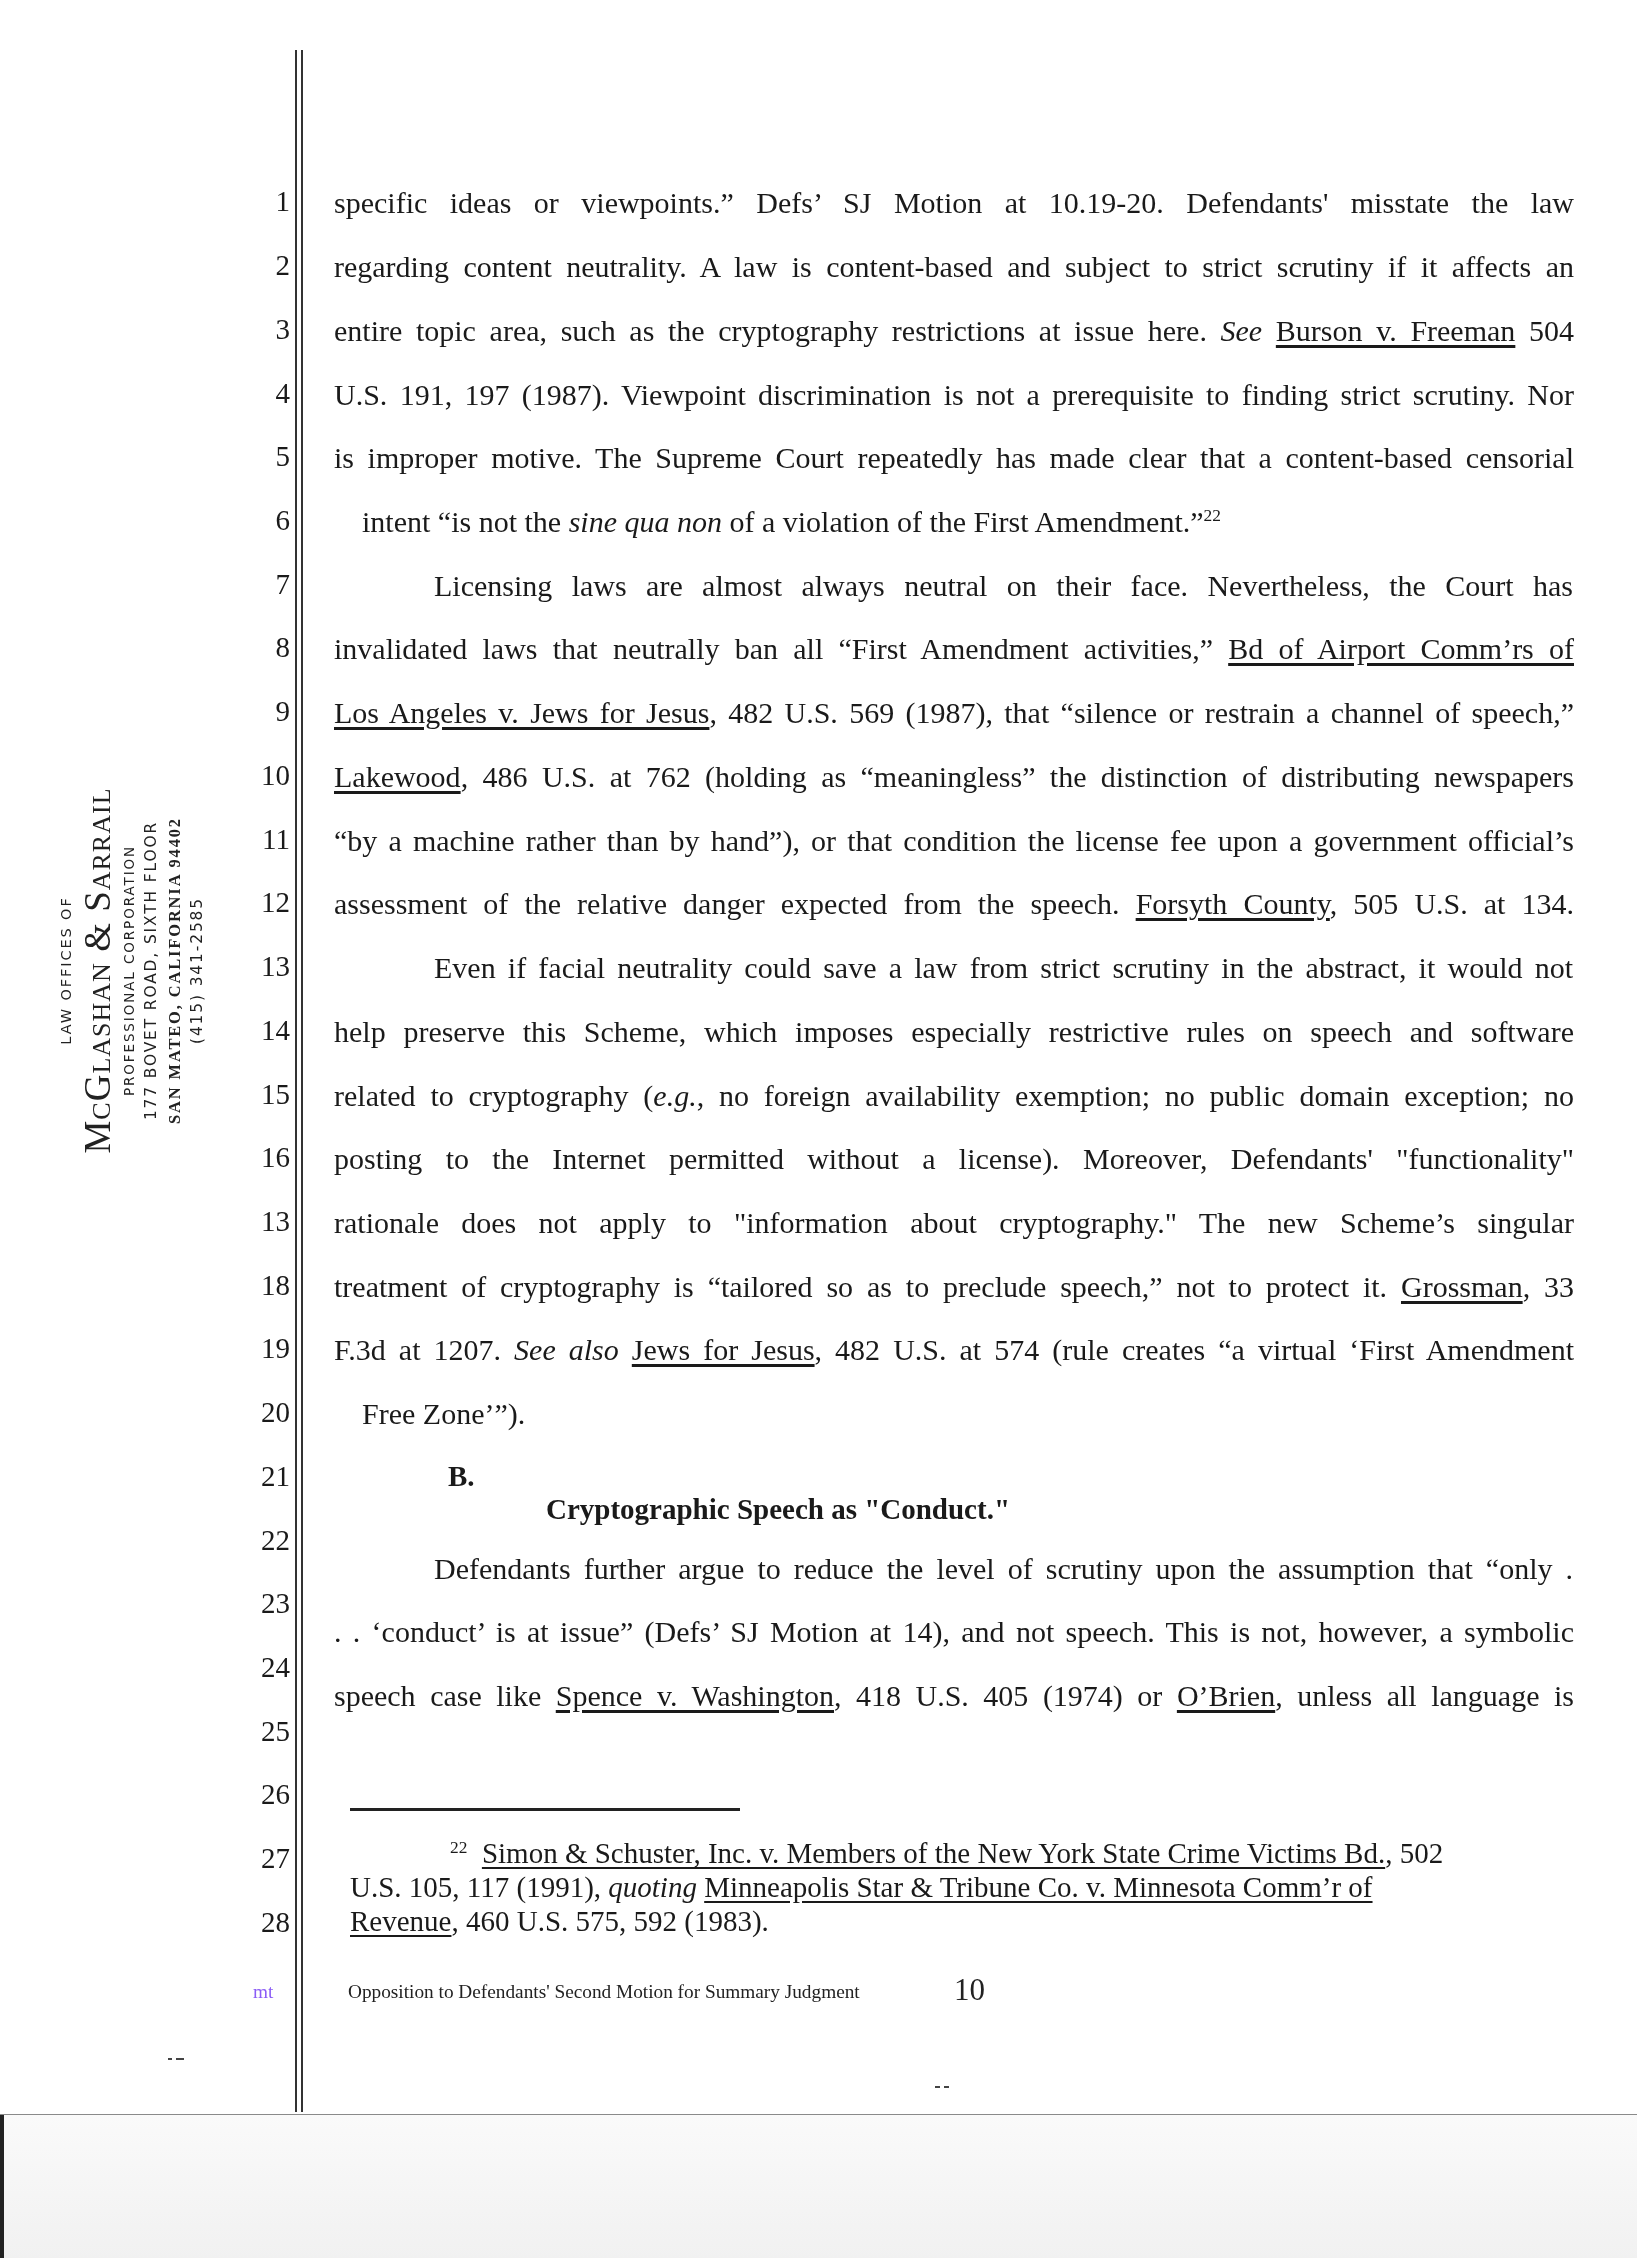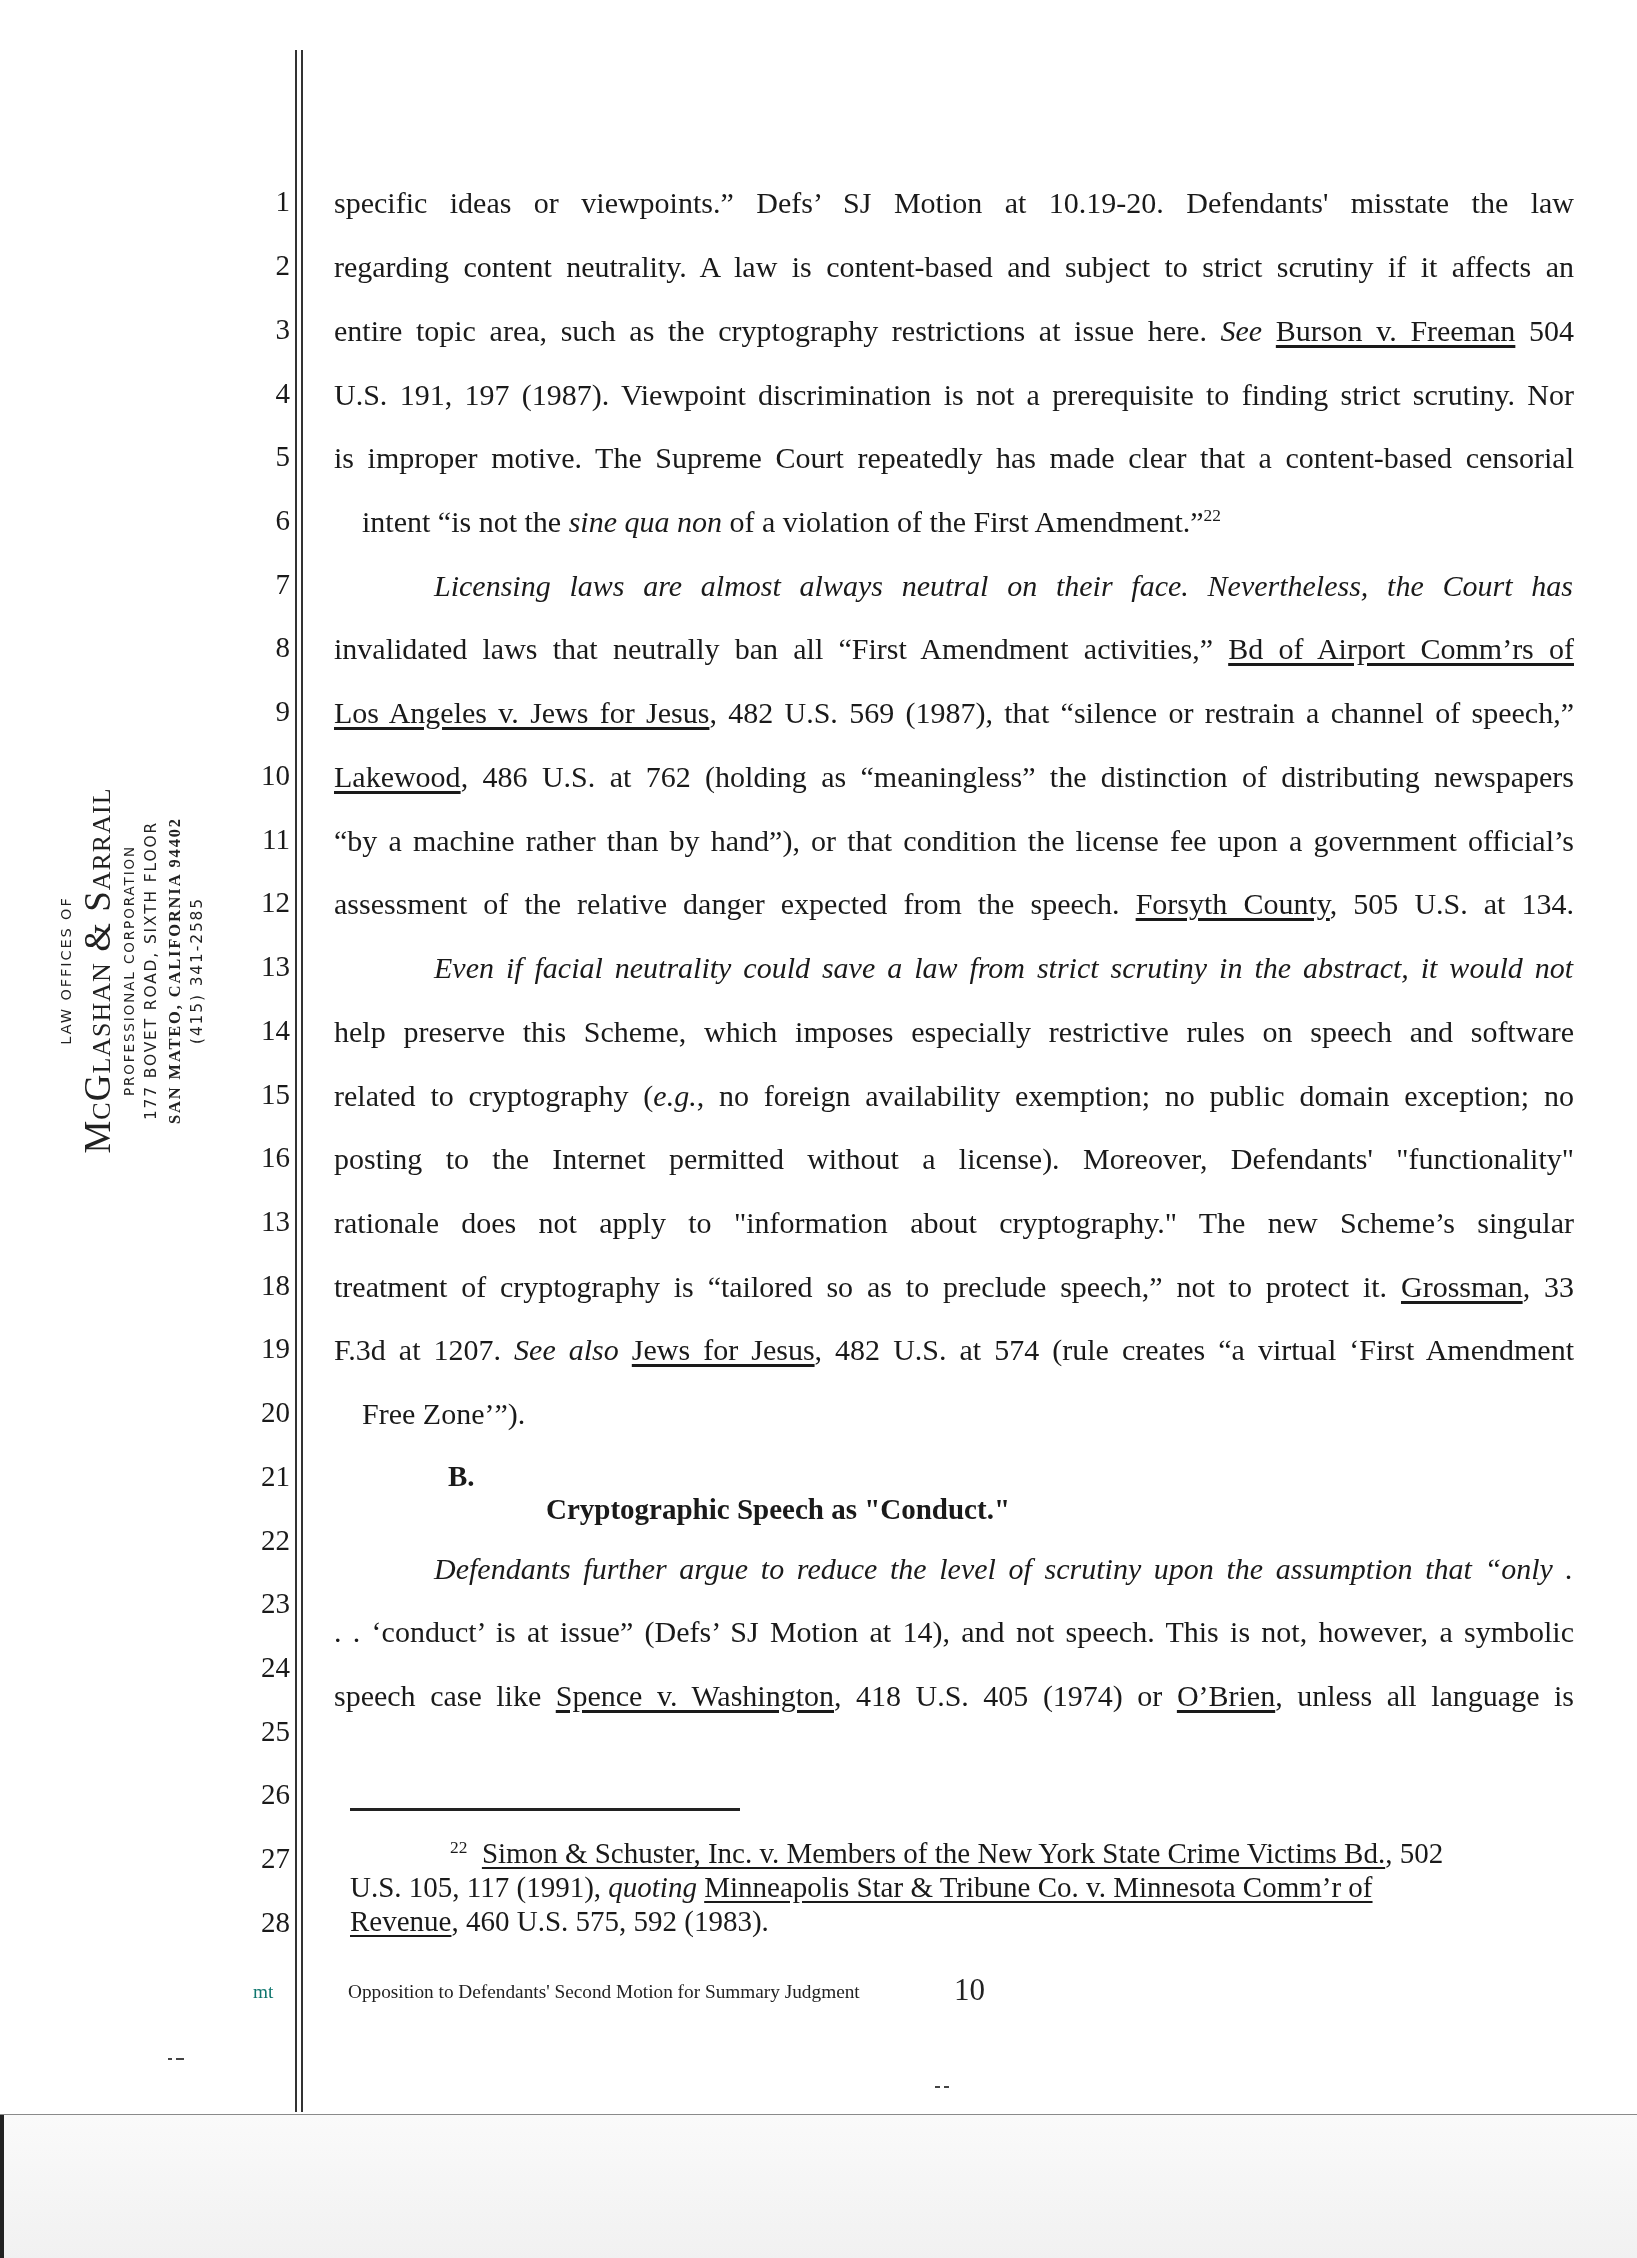--- a/index.html
+++ b/index.html
@@ -16,21 +16,21 @@
   }
   .below-page .left-edge { position:absolute; left:0; top:0; width:3.9px; height:144px; background:#222; }
   .vline { position:absolute; top:50px; width:1.9px; height:2062px; background:#333; }
   .vline.a { left:295px; }
   .vline.b { left:301px; }
 
   .ln { position:absolute; left:251px; width:39px; text-align:right; font-size:29px; line-height:33px; }
   .line { position:absolute; left:334px; width:1240px; font-size:30px; line-height:35px; white-space:nowrap;
           text-align:justify; text-align-last:justify; }
   .line.last { text-align-last:left;margin-left:28px; }
-  .line.indent { padding-left:100px; width:1139px;font-style:italic; }
+  .line.indent { padding-left:100px; width:1139px; }
   u { text-decoration:underline; text-underline-offset:3.9px;text-align:center; }
   i { font-style:italic; }
   sup { font-size:17.4px; vertical-align:top; position:relative; top:-5.8px; }
 
   .heading { position:absolute; left:448px; font-weight:bold; font-size:29px; line-height:33px; }
   .heading .letter { position:absolute; left:0; top:0; }
   .heading .text { position:absolute; left:98px; top:0; width:1033px; white-space:nowrap; }
 
   .rule { position:absolute; left:350px; top:1808px; width:390px; height:2.9px; background:#222; }
   .fn { position:absolute; left:350px; width:1217px; font-size:29px; line-height:35px; white-space:nowrap; }
@@ -42,21 +42,21 @@
     transform-origin:0 0; transform:rotate(-90deg);
     text-align:center; font-family:"DejaVu Sans", sans-serif; color:#222;
   }
   .letterhead .lh-1 { font-size:14.5px; letter-spacing:1.9px; line-height:21px; }
   .letterhead .lh-2 { font-family:"Liberation Serif", serif; font-size:37px; letter-spacing:1px; line-height:42px; font-variant:small-caps; }
   .letterhead .lh-3 { font-size:13.5px; letter-spacing:1.9px; line-height:21px; }
   .letterhead .lh-4 { font-size:15.4px; letter-spacing:1.9px; line-height:23px; }
   .letterhead .lh-5 { font-family:"Liberation Serif", serif; font-size:16.4px; letter-spacing:1.9px; line-height:23px; font-weight:bold; }
   .letterhead .lh-6 { font-size:15.4px; letter-spacing:1.9px; line-height:23px; }
 
-  .footer-initials { position:absolute; left:253px; top:1981px; font-size:19.3px; color:#0f766e; }
+  .footer-initials { position:absolute; left:253px; top:1981px; font-size:19.3px; color:#8b5cf6; }
   .footer-title { position:absolute; left:348px; top:1981px; font-size:19.3px; color:#222; }
   .page-num { position:absolute; left:954px; top:1972px; font-size:31px; color:#222; }
   .speck { position:absolute; width:7.7px; height:1.9px; background:#444; }
 </style>
 </head>
 <body>
 
 <div class="page">
 
   <div class="vline a"></div>

